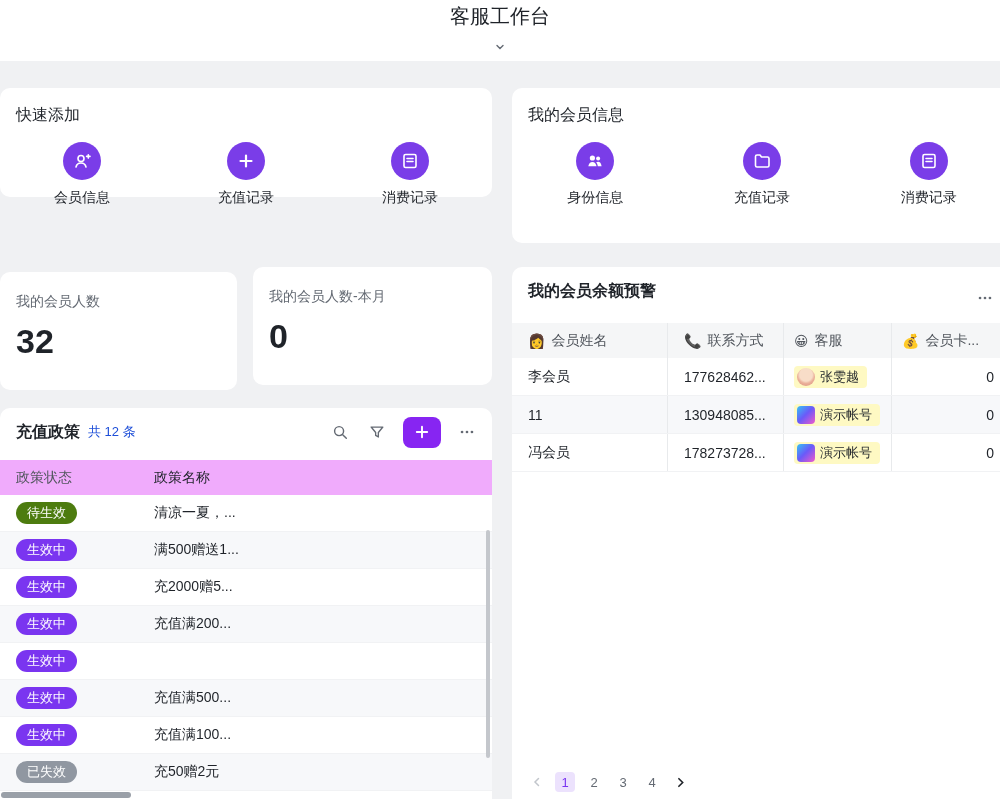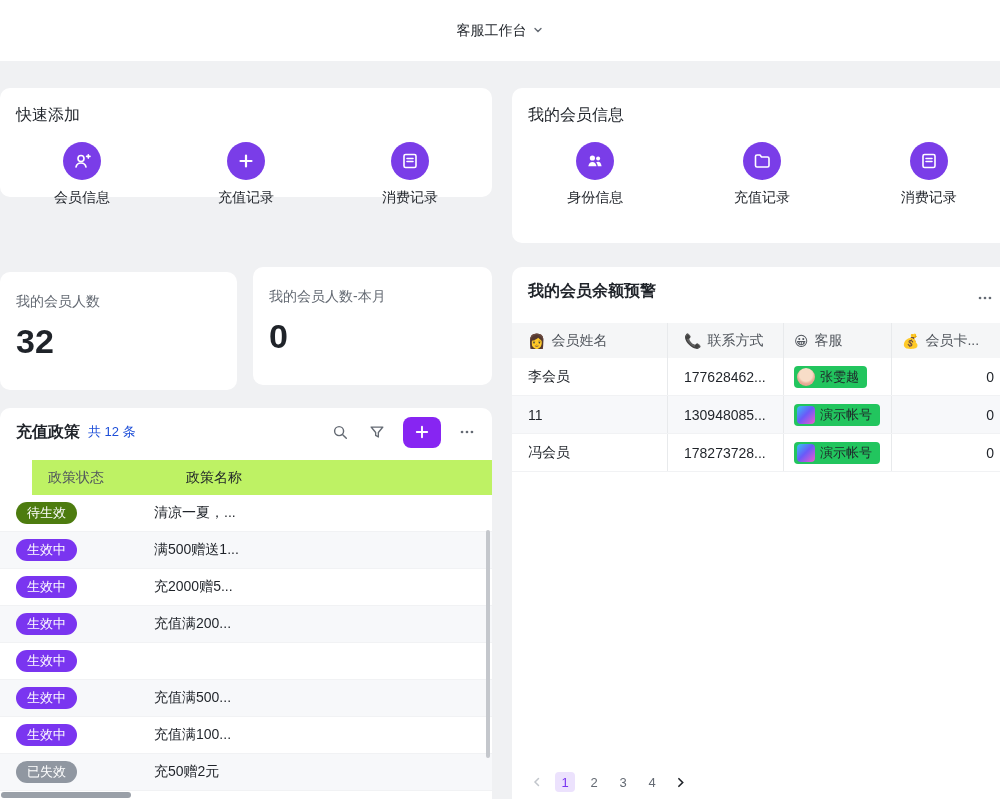--- a/index.html
+++ b/index.html
@@ -4,21 +4,21 @@
 <style>
   html,body{margin:0;padding:0;}
   body{
     position:relative;width:1000px;height:799px;overflow:hidden;
     background:#f0f1f3;color:#1f2329;
     font-family:"Liberation Sans","DejaVu Sans",sans-serif;
   }
   
   .topbar{position:absolute;left:0;top:0;width:1000px;height:61px;background:#fff;
     display:flex;align-items:center;justify-content:center;gap:5px;}
-  .topbar-title{font-size:14px;color:#1f2329;cursor:pointer;display:flex;align-items:center;gap:5px;}
+  .topbar-title{font-size:20px;color:#1f2329;cursor:pointer;display:flex;align-items:center;gap:5px;flex-direction:column;}
   
   .card{position:absolute;background:#fff;border-radius:10px;}
   #card-quick{left:0;top:88px;width:492px;height:109px;}
   #card-mymember{left:512px;top:88px;width:500px;height:155px;border-radius:10px 0 0 10px;}
   #card-stat1{left:0;top:272px;width:237px;height:118px;}
   #card-stat2{left:253px;top:267px;width:239px;height:118px;}
   #card-policy{left:0;top:408px;width:492px;height:391px;border-radius:10px 10px 0 0;}
   #card-balance{left:512px;top:267px;width:500px;height:532px;border-radius:10px 0 0 0;}
   .card-title{position:absolute;left:16px;top:17px;font-size:16px;font-weight:500;}
   
@@ -34,22 +34,22 @@
   .tcard-head{position:absolute;left:0;top:0;right:0;height:48px;
     display:flex;align-items:center;padding:0 14px 0 16px;box-sizing:border-box;}
   .tcard-title{font-size:16px;font-weight:700;}
   .tcard-count{font-size:13px;color:#1d4ed8;margin-left:8px;}
   .tcard-tools{margin-left:auto;display:flex;align-items:center;gap:15px;}
   .tool-btn{width:22px;height:22px;display:flex;align-items:center;justify-content:center;cursor:pointer;}
   .add-btn{width:38px;height:31px;border-radius:8px;background:#8725f2;
     display:flex;align-items:center;justify-content:center;cursor:pointer;}
   
   .lt{position:absolute;left:0;top:52px;right:0;}
-  .lt-header{height:35px;background:#bef264;display:flex;align-items:center;
-    font-size:14px;color:#51565d;margin-left:32px;}
+  .lt-header{height:35px;background:#f0abfc;display:flex;align-items:center;
+    font-size:14px;color:#51565d;}
   .lt-row{height:36px;display:flex;align-items:center;border-bottom:1px solid #f1f2f4;
     font-size:14px;cursor:pointer;background:#fff;}
   .lt-body .lt-row:nth-child(even){background:#f7f8fa;}
   .lt-c1{flex:none;width:154px;padding-left:16px;box-sizing:border-box;}
   .lt-c2{flex:1;color:#1f2329;}
   .badge{display:inline-block;padding:3px 11px;border-radius:12px;font-size:13px;
     color:#fff;line-height:1.25;}
   .badge[data-status="active"]{background:#7a35f0;}
   .badge[data-status="pending"]{background:#4d7c0f;}
   .badge[data-status="expired"]{background:#9097a1;}
@@ -63,21 +63,21 @@
   .rt-row{height:37px;display:flex;border-bottom:1px solid #f1f2f4;font-size:14px;
     cursor:pointer;background:#fff;}
   .rt-body .rt-row:nth-child(even){background:#f7f8fa;}
   .rt-cell{box-sizing:border-box;display:flex;align-items:center;padding-left:16px;
     border-right:1px solid #e8eaec;overflow:hidden;white-space:nowrap;}
   .rt-cell.c1{width:156px;}
   .rt-cell.c2{width:116px;}
   .rt-cell.c3{width:108px;padding-left:10px;}
   .rt-cell.c4{width:120px;border-right:none;justify-content:flex-end;padding-right:18px;padding-left:0;}
   .hicon{margin-right:6px;font-size:14px;}
-  .chip{display:inline-flex;align-items:center;gap:5px;background:#22c55e;border-radius:4px;
+  .chip{display:inline-flex;align-items:center;gap:5px;background:#fef9c3;border-radius:4px;
     padding:2px 8px 2px 3px;font-size:13px;color:#1f2329;max-width:94px;overflow:hidden;}
   .avatar{flex:none;width:18px;height:18px;border-radius:50%;}
   .avatar[data-avatar="photo"]{background:radial-gradient(circle at 50% 38%,#f8ddc8 0 44%,#eab09a 60%,#d98d7a 100%);}
   .avatar[data-avatar="logo"]{border-radius:4px;background:linear-gradient(135deg,#35c3f3 0%,#6a5af9 48%,#f05bcb 100%);}
   
   .pagination{position:absolute;left:16px;bottom:7px;display:flex;align-items:center;gap:9px;
     font-size:13px;color:#646a73;}
   .pg-page{min-width:20px;height:20px;display:flex;align-items:center;justify-content:center;
     border-radius:4px;cursor:pointer;}
   .pg-page.active{background:#ece2fd;color:#7a35f0;}

